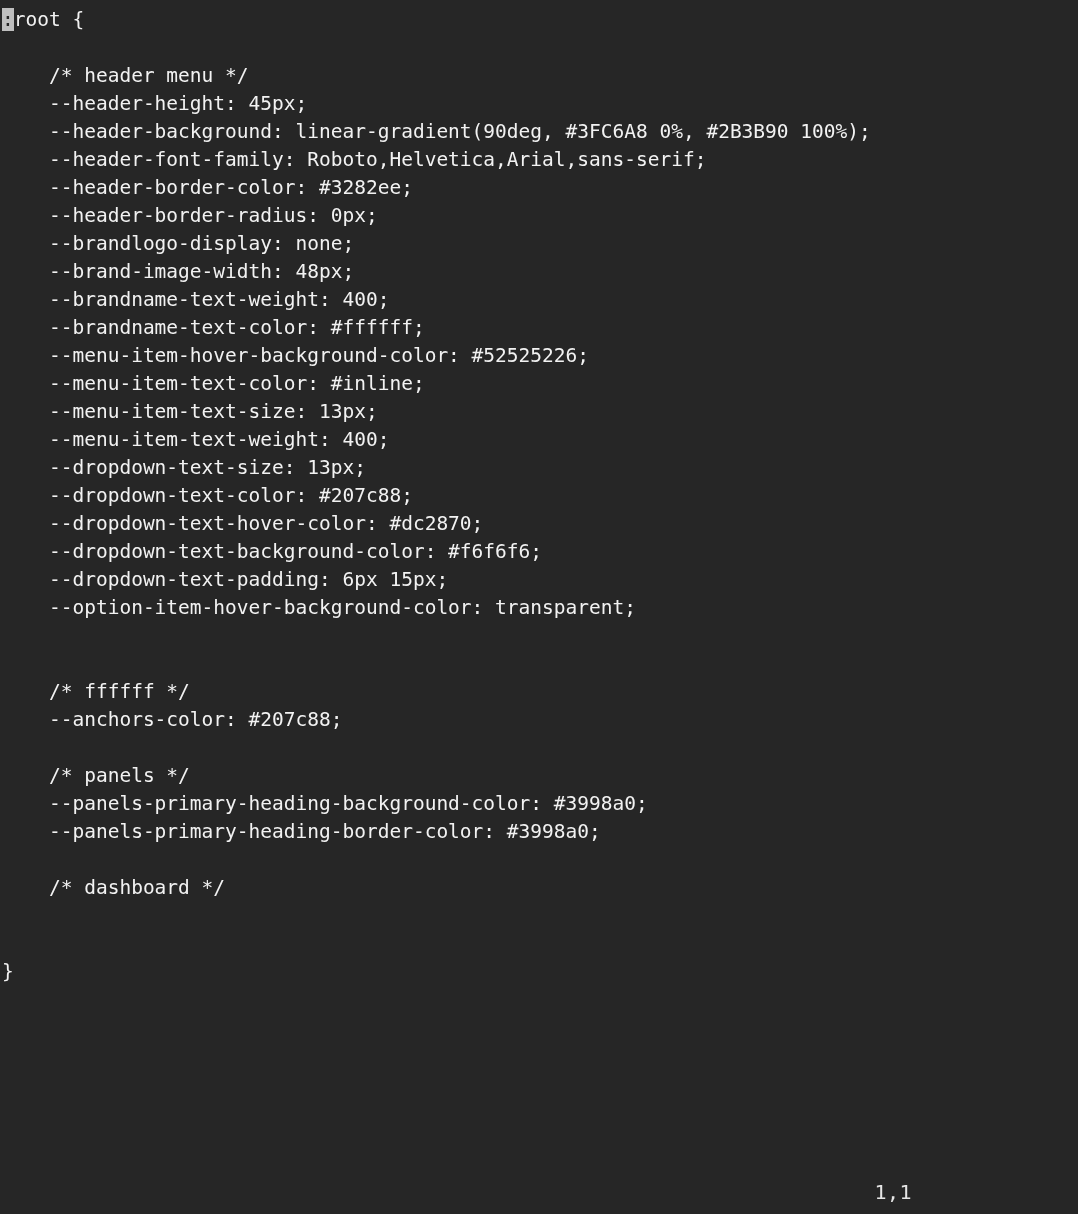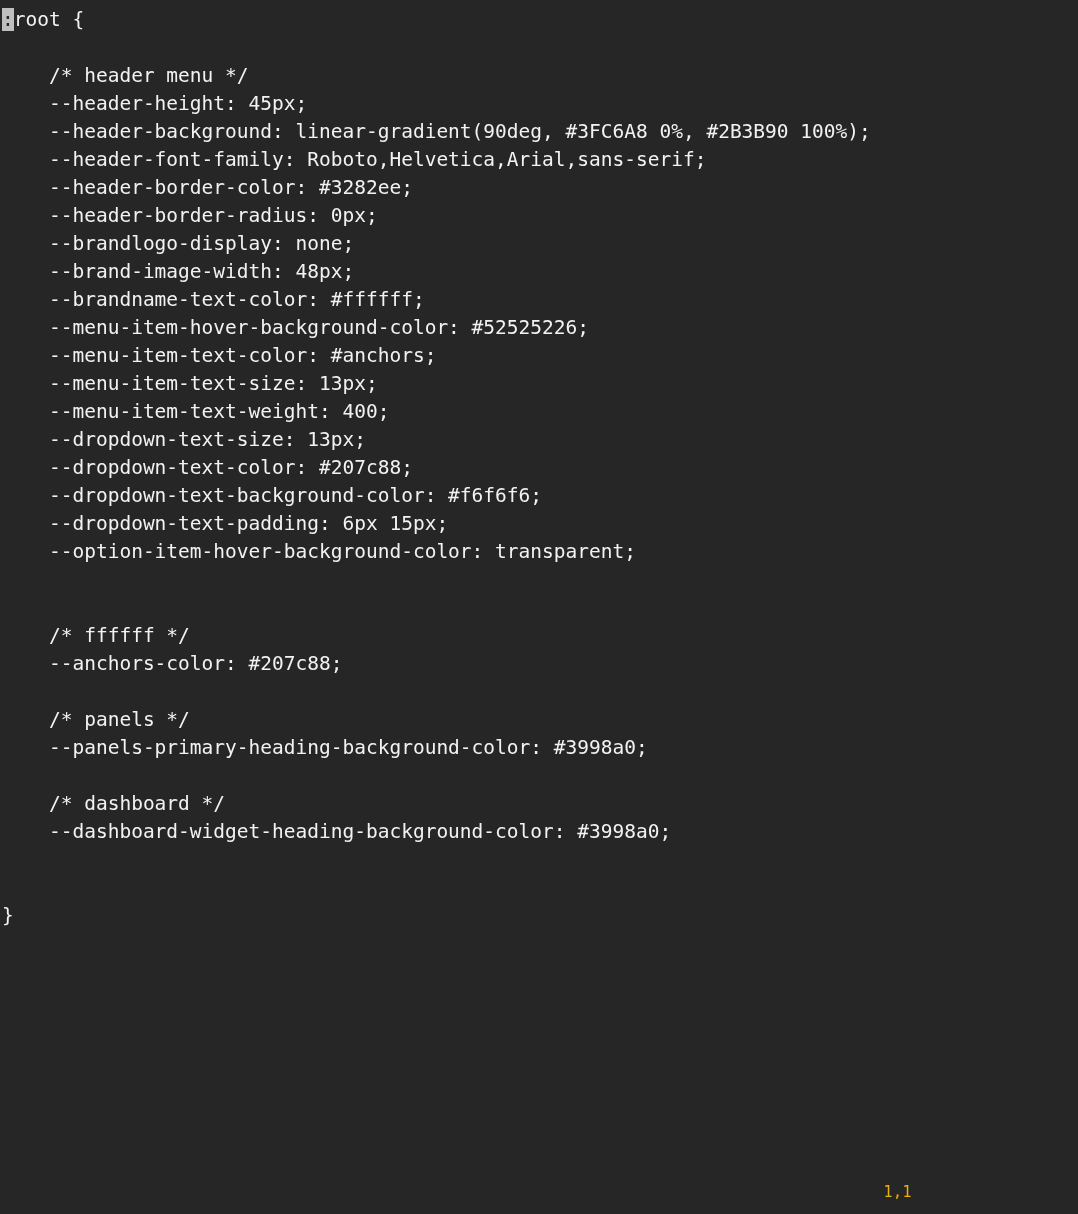--- a/index.html
+++ b/index.html
@@ -36,61 +36,63 @@
   }
   .cursor-cell {
     background: #bfbfbf;
     color: #262626;
   }
   .status-bar {
     position: absolute;
     right: 18px;
     bottom: 8px;
     font-family: "DejaVu Sans Mono", monospace;
-    font-size: 15px;
-    color: #eab308;
+    font-size: 20px;
+    color: #e5e5e5;
     letter-spacing: 0.5px;
   }
   .blank { height: 28px; display: block; }
 </style>
 </head>
 <body>
 
 <div class="terminal">
   <div class="code-area">
     <div class="line"><span class="cursor-cell">:</span><span>root {</span></div>
     <div id="rest-lines">
         <div class="line blank"></div>
         <div class="line">    /* header menu */</div>
         <div class="line">    --header-height: 45px;</div>
         <div class="line">    --header-background: linear-gradient(90deg, #3FC6A8 0%, #2B3B90 100%);</div>
         <div class="line">    --header-font-family: Roboto,Helvetica,Arial,sans-serif;</div>
         <div class="line">    --header-border-color: #3282ee;</div>
         <div class="line">    --header-border-radius: 0px;</div>
         <div class="line">    --brandlogo-display: none;</div>
         <div class="line">    --brand-image-width: 48px;</div>
+        <div class="line">    --brandname-text-weight: 400;</div>
         <div class="line">    --brandname-text-color: #ffffff;</div>
         <div class="line">    --menu-item-hover-background-color: #52525226;</div>
-        <div class="line">    --menu-item-text-color: #anchors;</div>
+        <div class="line">    --menu-item-text-color: #inline;</div>
         <div class="line">    --menu-item-text-size: 13px;</div>
         <div class="line">    --menu-item-text-weight: 400;</div>
         <div class="line">    --dropdown-text-size: 13px;</div>
         <div class="line">    --dropdown-text-color: #207c88;</div>
+        <div class="line">    --dropdown-text-hover-color: #dc2870;</div>
         <div class="line">    --dropdown-text-background-color: #f6f6f6;</div>
         <div class="line">    --dropdown-text-padding: 6px 15px;</div>
         <div class="line">    --option-item-hover-background-color: transparent;</div>
         <div class="line blank"></div>
         <div class="line blank"></div>
         <div class="line">    /* ffffff */</div>
         <div class="line">    --anchors-color: #207c88;</div>
         <div class="line blank"></div>
         <div class="line">    /* panels */</div>
         <div class="line">    --panels-primary-heading-background-color: #3998a0;</div>
+        <div class="line">    --panels-primary-heading-border-color: #3998a0;</div>
         <div class="line blank"></div>
         <div class="line">    /* dashboard */</div>
-        <div class="line">    --dashboard-widget-heading-background-color: #3998a0;</div>
         <div class="line blank"></div>
         <div class="line blank"></div>
         <div class="line">}</div>
       </div>
   </div>
   <div class="status-bar">1,1</div>
 </div>
 
 </body></html>

